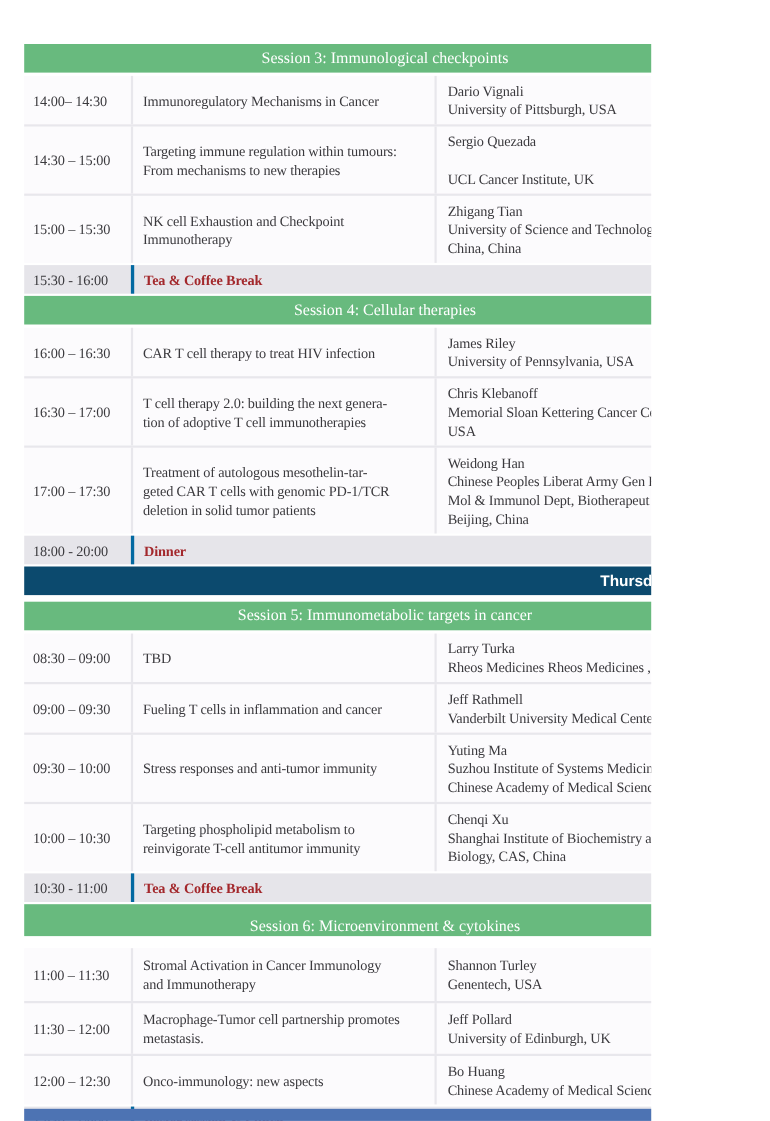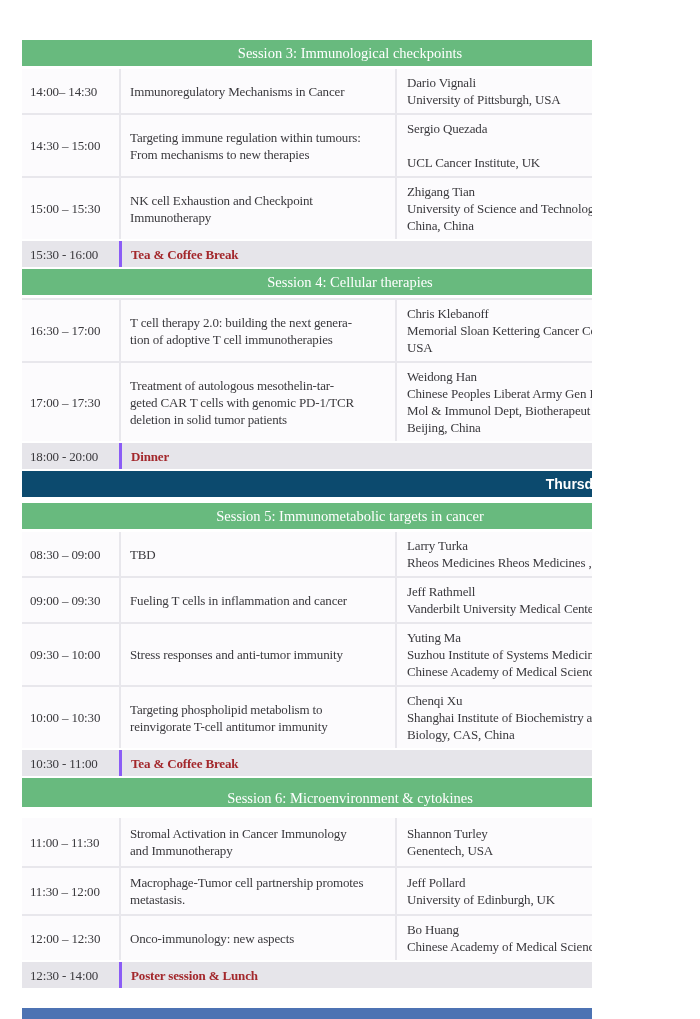--- a/index.html
+++ b/index.html
@@ -30,21 +30,21 @@
     display:flex; align-items:center; box-sizing:border-box;
     font-size:13px; line-height:17px; letter-spacing:-0.15px;
   }
   .cell > span { white-space:pre-line; }
   .time-cell  { width:97px; padding-left:8px; flex:none; }
   .title-cell { width:276px; border-left:2px solid #e8e7ec; padding:5px 6px 5px 9px; flex:none; }
   .speaker-cell { flex:1; border-left:2px solid #e8e7ec; padding:5px 2px 5px 10px; }
 
   .break-row { background:#e6e5ea; min-height:26px; margin-top:2px; }
   .break-row .time-cell { width:97px;text-align:center; }
-  .break-label-cell { flex:1; border-left:3px solid #8b5cf6; padding-left:9px; color:#a3282c; font-weight:bold; }
+  .break-label-cell { flex:1; border-left:3px solid #0369a1; padding-left:9px; color:#a3282c; font-weight:bold; }
 
   .bottom-day-bar {
     position:absolute; left:22px; top:1008px; width:656px; height:11px;
     background:#4d73b3;
   }
 </style>
 </head>
 <body>
 
 <div class="page">
@@ -103,20 +103,32 @@
         </div>
       <div class="cell break-label-cell">
           <span>Tea &amp; Coffee Break</span>
         </div>
     </div>
 
     <div class="row session-header">
         <span>Session 4: Cellular therapies</span>
       </div>
 
+    <div class="row talk" style="min-height:40px">
+      <div class="cell time-cell">
+          <span>16:00 – 16:30</span>
+        </div>
+      <div class="cell title-cell">
+          <span>CAR T cell therapy to treat HIV infection</span>
+        </div>
+      <div class="cell speaker-cell">
+          <span>James Riley
+University of Pennsylvania, USA</span>
+        </div>
+    </div>
 
     <div class="row talk sep" style="min-height:55px">
       <div class="cell time-cell">
           <span>16:30 – 17:00</span>
         </div>
       <div class="cell title-cell">
           <span>T cell therapy 2.0: building the next genera-
 tion of adoptive T cell immunotherapies</span>
         </div>
       <div class="cell speaker-cell">

